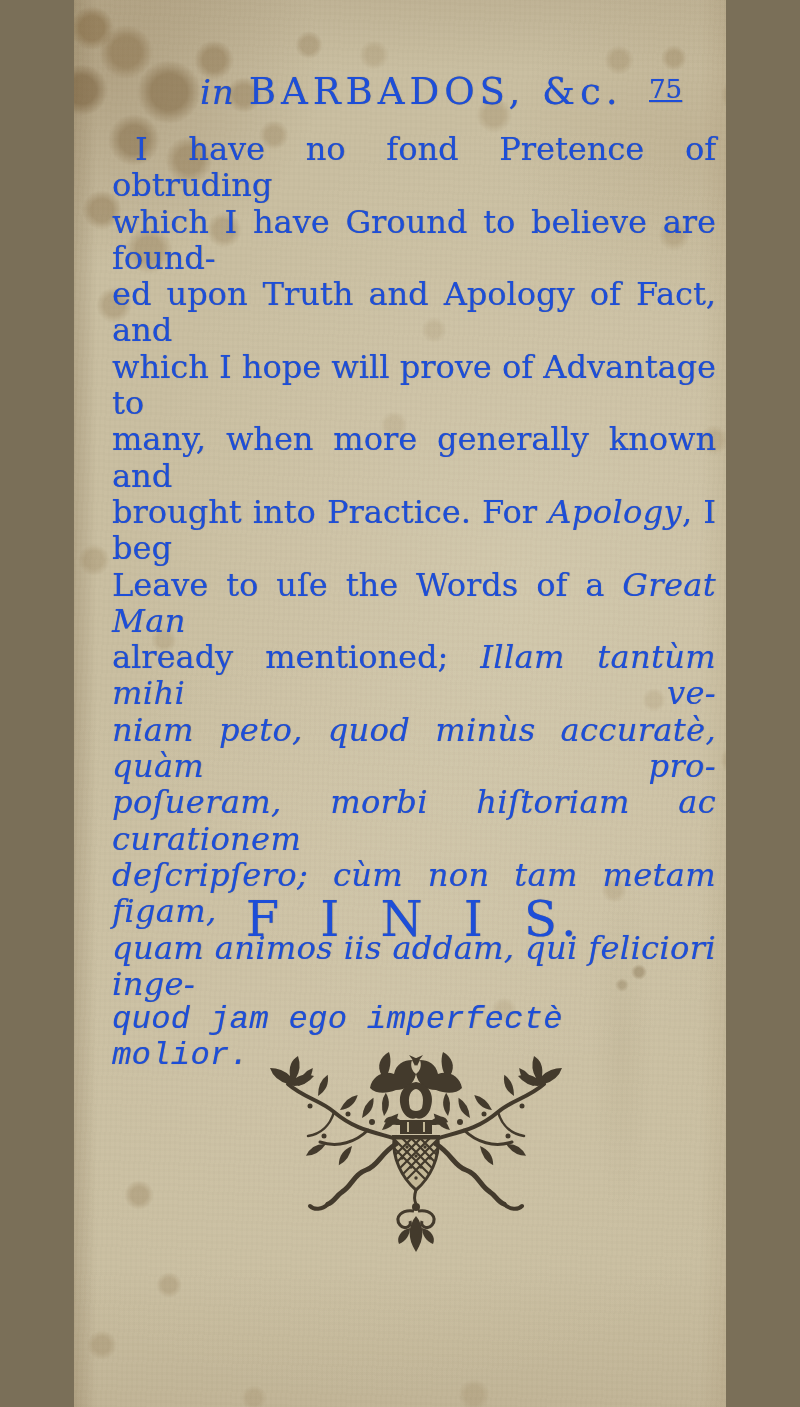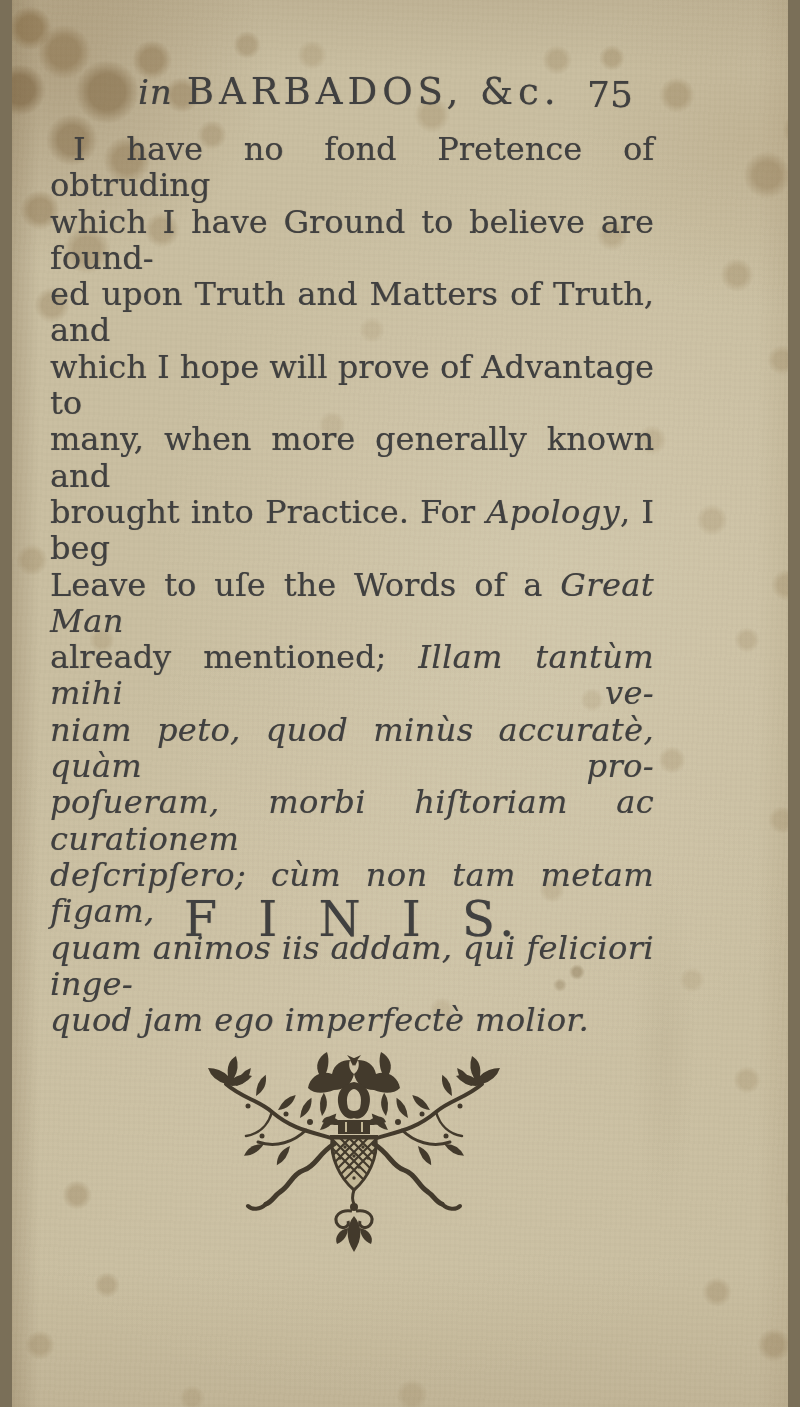--- a/index.html
+++ b/index.html
@@ -1,24 +1,24 @@
 <!DOCTYPE html>
 <html><head>
 <meta charset="utf-8">
 <style>
   html,body{margin:0;padding:0;background:#7a6f58;}
   .page{
     position:relative;
-    width:776px;height:1407px;
+    width:652px;height:1407px;
     margin:0 auto;
     background:#c9be a1;
     background-color:#c9bea1;
     overflow:hidden;
     font-family:"DejaVu Serif","Liberation Serif",serif;
-    color:#404040;
+    color:#1d4ed8;
   }
   
   .shade{
     position:absolute;inset:0;pointer-events:none;
     background:
       radial-gradient(300px 280px at 6% 5%,  rgba(122,98,64,.30), rgba(122,98,64,0) 70%),
       radial-gradient(260px 240px at 95% 10%, rgba(150,125,85,.16), rgba(150,125,85,0) 70%),
       radial-gradient(520px 640px at 68% 42%, rgba(236,229,206,.26), rgba(236,229,206,0) 75%),
       radial-gradient(620px 520px at 45% 72%, rgba(228,219,194,.20), rgba(228,219,194,0) 75%),
       radial-gradient(40px 220px at 84% 74%, rgba(140,125,95,.10), rgba(140,125,95,0) 80%),
@@ -85,30 +85,30 @@
       radial-gradient(circle at 790px 1200px,rgba(125,98,58,.26) 0 9px, rgba(125,98,58,0) 17px),
       radial-gradient(circle at 400px 1395px,rgba(130,104,62,.16) 0 9px,rgba(130,104,62,0) 16px),
       radial-gradient(circle at 180px 1398px,rgba(130,104,62,.16) 0 7px,rgba(130,104,62,0) 13px);
   }
 
   .header{position:absolute;top:70px;left:38px;width:604px;height:52px;}
   .running-title{position:absolute;left:88px;top:0;white-space:nowrap;
     text-shadow:.3px .3px .8px rgba(47,40,32,.5);}
   .rt-prefix{font-style:italic;font-size:34px;letter-spacing:1px;}
   .rt-caps{font-size:37px;letter-spacing:5px;margin-left:14px;}
-  .page-number{position:absolute;left:537px;top:4px;font-size:36px;
-    text-shadow:.3px .3px .8px rgba(47,40,32,.5);}
+  .page-number{position:absolute;left:537px;top:4px;font-size:26px;
+    text-shadow:.3px .3px .8px rgba(47,40,32,.5);text-decoration:underline;}
 
   .body-text{
     position:absolute;top:131px;left:38px;width:604px;
     font-size:32px;line-height:36.3px;
     text-shadow:.3px .3px .7px rgba(47,40,32,.45);
   }
   .line{text-align:justify;text-align-last:justify;white-space:normal;}
-  .line.nojust{text-align:center;text-align-last:left;}
+  .line.nojust{text-align:left;text-align-last:left;font-family:Liberation Mono, monospace;}
   .line.indent{text-indent:23px;}
   .line .it{font-style:italic;letter-spacing:.4px;}
 
   .finis{
     position:absolute;top:891px;left:38px;width:604px;
     text-align:center;font-size:48px;letter-spacing:6px;word-spacing:14px;
     text-shadow:.3px .3px .8px rgba(47,40,32,.5);
   }
 
   .ornament{position:absolute;left:190px;top:1050px;width:304px;height:212px;}
@@ -122,21 +122,21 @@
   <div class="foxing"></div>
 
   <div class="header">
     <span class="running-title"><em class="rt-prefix">in</em><span class="rt-caps">BARBADOS, &amp;c.</span></span>
     <span class="page-number">75</span>
   </div>
 
   <div class="body-text">
       <div class="line indent"><span>I have no fond Pretence of obtruding</span></div>
       <div class="line"><span>which I have Ground to believe are found-</span></div>
-      <div class="line"><span>ed upon Truth and Matters of Truth, and</span></div>
+      <div class="line"><span>ed upon Truth and Apology of Fact, and</span></div>
       <div class="line"><span>which I hope will prove of Advantage to</span></div>
       <div class="line"><span>many, when more generally known and</span></div>
       <div class="line"><span>brought into Practice. For </span><span class="it">Apology</span><span>, I beg</span></div>
       <div class="line"><span>Leave to uſe the Words of a </span><span class="it">Great Man</span></div>
       <div class="line"><span>already mentioned; </span><span class="it">Illam tantùm mihi ve-</span></div>
       <div class="line"><span class="it">niam peto, quod minùs accuratè, quàm pro-</span></div>
       <div class="line"><span class="it">poſueram, morbi hiſtoriam ac curationem</span></div>
       <div class="line"><span class="it">deſcripſero; cùm non tam metam figam,</span></div>
       <div class="line"><span class="it">quam animos iis addam, qui feliciori inge-</span></div>
       <div class="line nojust"><span class="it">quod jam ego imperfectè molior.</span></div>

